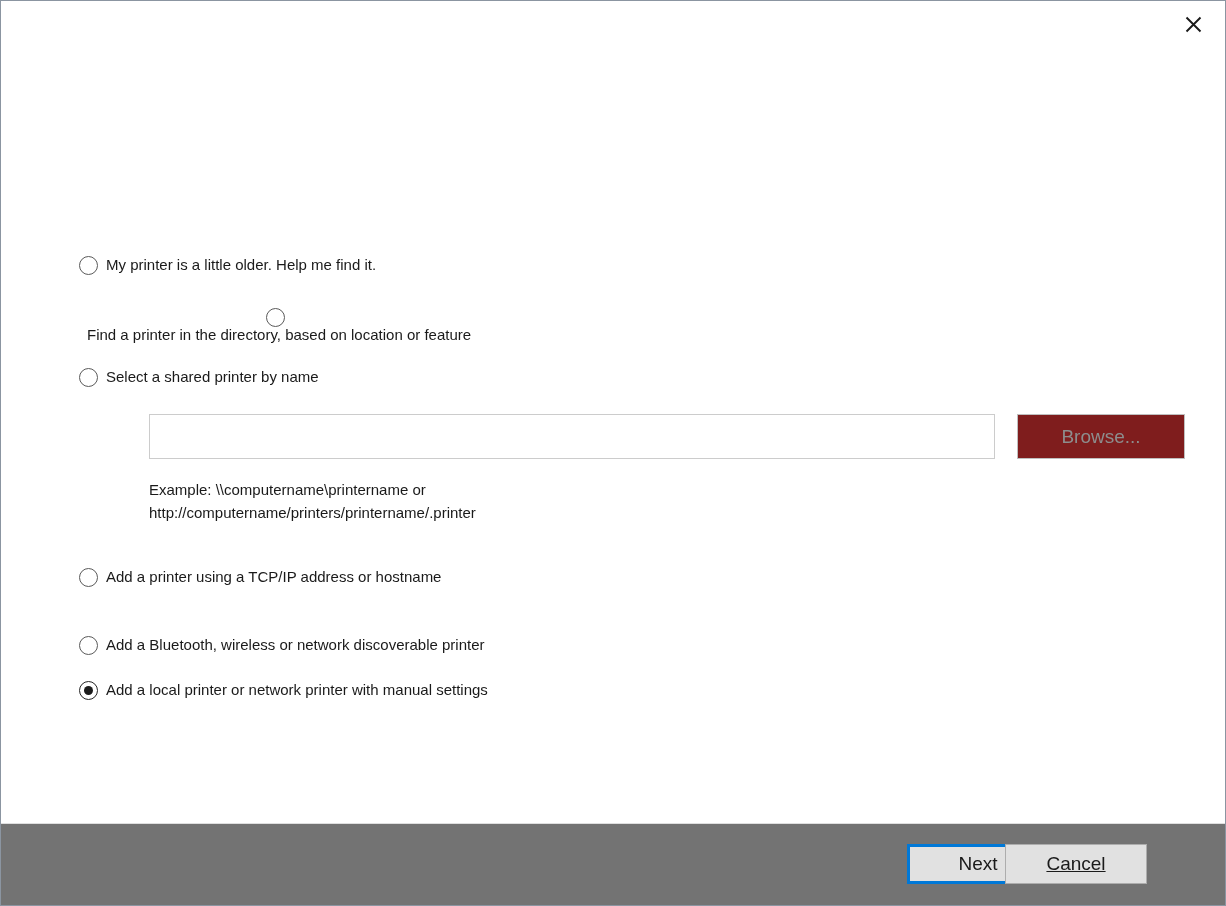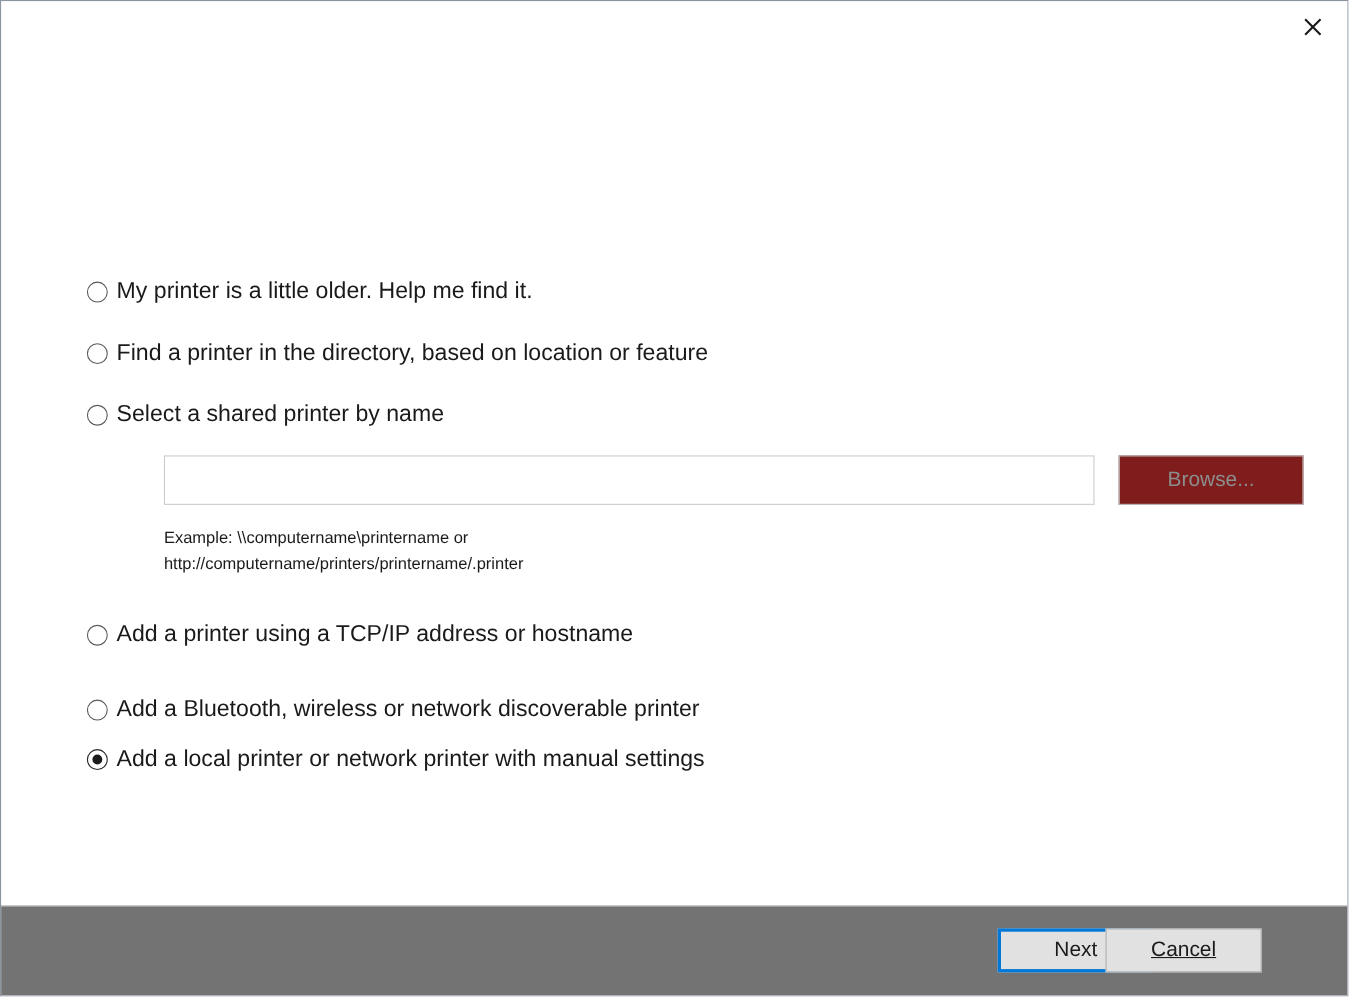--- a/index.html
+++ b/index.html
@@ -120,28 +120,28 @@
     top: 50%;
     width: 9px;
     height: 9px;
     margin-left: -4.5px;
     margin-top: -4.5px;
     border-radius: 50%;
     background: #1b1b1b;
   }
   .option-label {
     margin-left: 8px;
-    font-size: 21px;
+    font-size: 15px;
     color: #1a1a1a;
     white-space: nowrap;
     line-height: 1.1;
   }
 
   #opt-0 { top: 251px; }
-  #opt-1 { top: 307px; }
+  #opt-1 { top: 307px; flex-direction: column; }
   #opt-2 { top: 363px; }
   #opt-3 { top: 563px; }
   #opt-4 { top: 631px; }
   #opt-5 { top: 676px; }
 
   
   #share-name-input {
     position: absolute;
     left: 148px;
     top: 413px;

